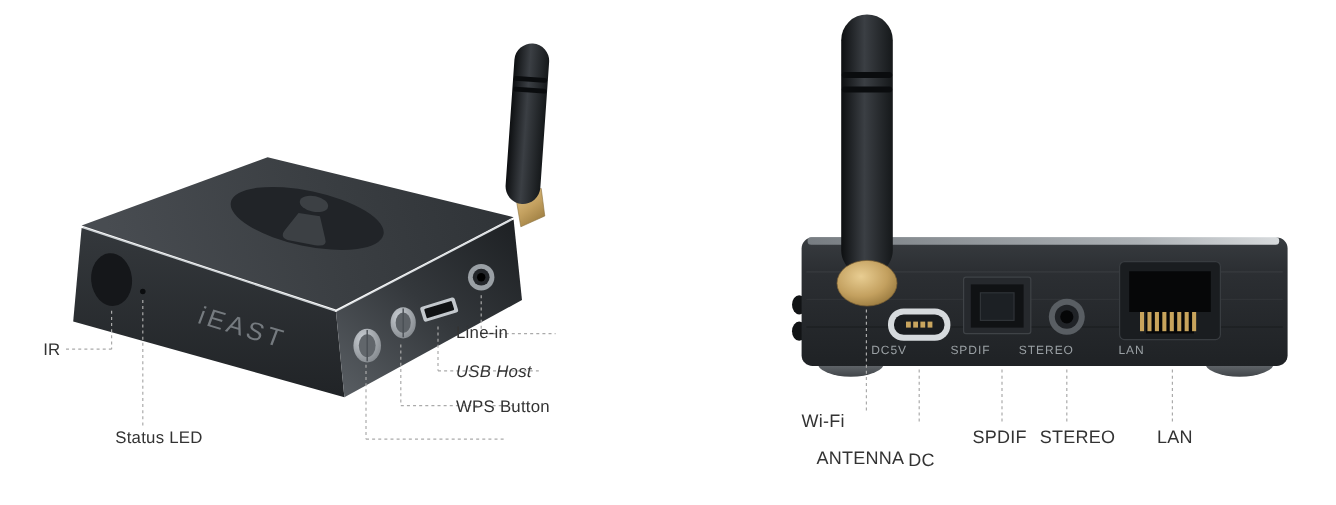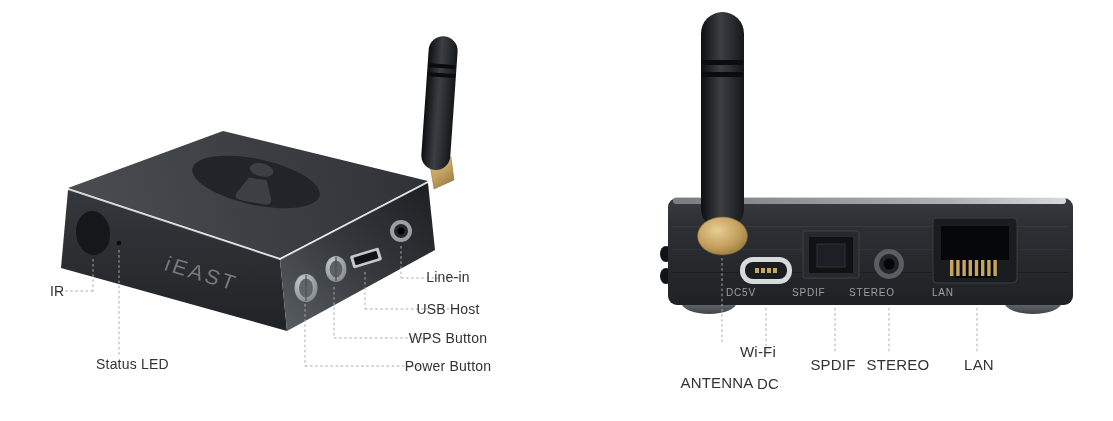--- a/index.html
+++ b/index.html
@@ -5,21 +5,21 @@
   html,body{margin:0;padding:0;background:#ffffff;}
   .canvas{
     position:relative;width:1113px;height:421px;background:#ffffff;overflow:hidden;
     font-family:"Liberation Sans", sans-serif;
   }
   .art{position:absolute;left:0;top:0;width:1113px;height:421px;}
   .lbl{
     position:absolute;font-size:14px;line-height:15px;color:#333333;
     white-space:nowrap;letter-spacing:0.2px;
   }
-  .lbl.right{text-align:center;width:136px;}
+  .lbl.right{text-align:left;width:136px;}
   .lbl.center{text-align:center;width:100px;}
   .lbl.big{font-size:15px;}
   .panel-lbl{
     position:absolute;font-size:10px;line-height:11px;color:#9aa0a4;
     width:80px;letter-spacing:0.8px;white-space:nowrap;
   }
   .brand{
     position:absolute;left:170px;top:252px;font-size:21px;letter-spacing:3px;
     color:#8b9196;opacity:0.78;transform:rotate(16.5deg) skewX(-4deg);
     transform-origin:0 0;font-weight:400;white-space:nowrap;
@@ -198,32 +198,31 @@
       <path d="M722,258 V344"></path>
       <path d="M766,308 V353"></path>
       <path d="M835,308 V353"></path>
       <path d="M889,308 V353"></path>
       <path d="M977,308 V353"></path>
     </g>
   </svg>
 
   <div class="brand">iEAST</div>
 
-  <div class="lbl" style="left:50px;top:284px;">IR</div>
+  <div class="lbl" style="left:36px;top:284px;">IR</div>
   <div class="lbl" style="left:96px;top:357px;">Status LED</div>
   <div class="lbl right" style="left:380px;top:270px;">Line-in</div>
-  <div class="lbl right" style="left:380px;top:302px;">USB Host</div>
+  <div class="lbl right" style="left:380px;top:302px;font-style:italic;">USB Host</div>
   <div class="lbl right" style="left:380px;top:331px;">WPS Button</div>
-  <div class="lbl right" style="left:380px;top:359px;">Power Button</div>
 
   <div class="panel-lbl" style="left:726px;top:287px;">DC5V</div>
   <div class="panel-lbl" style="left:792px;top:287px;">SPDIF</div>
   <div class="panel-lbl" style="left:849px;top:287px;">STEREO</div>
   <div class="panel-lbl" style="left:932px;top:287px;">LAN</div>
 
-  <div class="lbl center big" style="left:708px;top:344px;">Wi-Fi</div>
+  <div class="lbl center big" style="left:636px;top:344px;">Wi-Fi</div>
   <div class="lbl center big" style="left:667px;top:375px;">ANTENNA</div>
   <div class="lbl center big" style="left:718px;top:376px;">DC</div>
   <div class="lbl center big" style="left:783px;top:357px;">SPDIF</div>
   <div class="lbl center big" style="left:848px;top:357px;">STEREO</div>
   <div class="lbl center big" style="left:929px;top:357px;">LAN</div>
 
 </div>
 
 </body></html>

